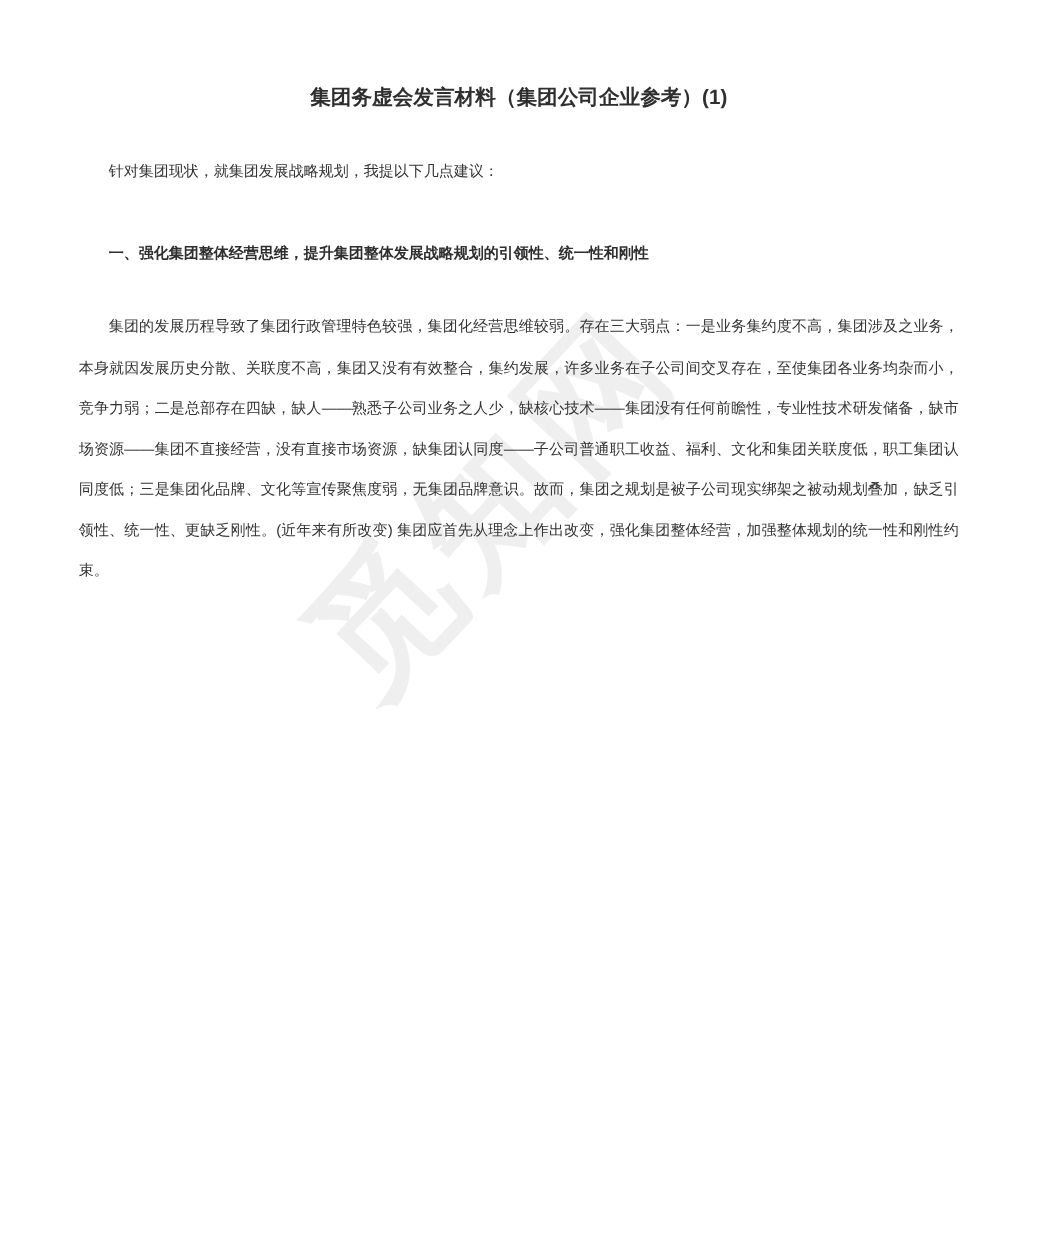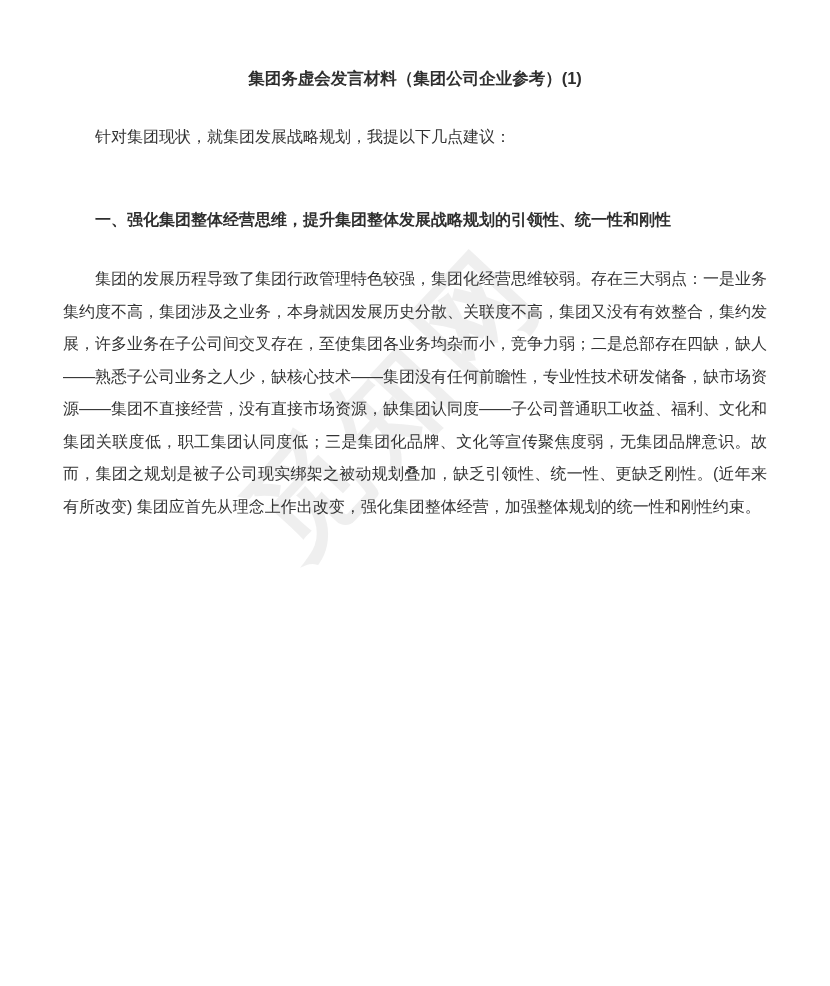--- a/index.html
+++ b/index.html
@@ -28,29 +28,29 @@
     font-size: 16.5px;
     font-weight: 600;
     line-height: 32px;
     text-align: center;
     color: #2f2f2f;
   }
   .para {
     position: relative;
     z-index: 1;
     margin: 27px 0 0 0;
-    font-size: 16px;
+    font-size: 12px;
     font-weight: 400;
     line-height: 32.5px;
     text-align: justify;
     text-indent: 2em;
     color: #333333;
   }
   .heading {
-    margin-top: 50px;
+    margin-top: 32px;
     font-weight: 600;
     color: #2f2f2f;
     font-family: Liberation Serif, serif;
   }
   .watermark {
     position: absolute;
     left: 148px;
     top: 338px;
     width: 494px;
     z-index: 0;

